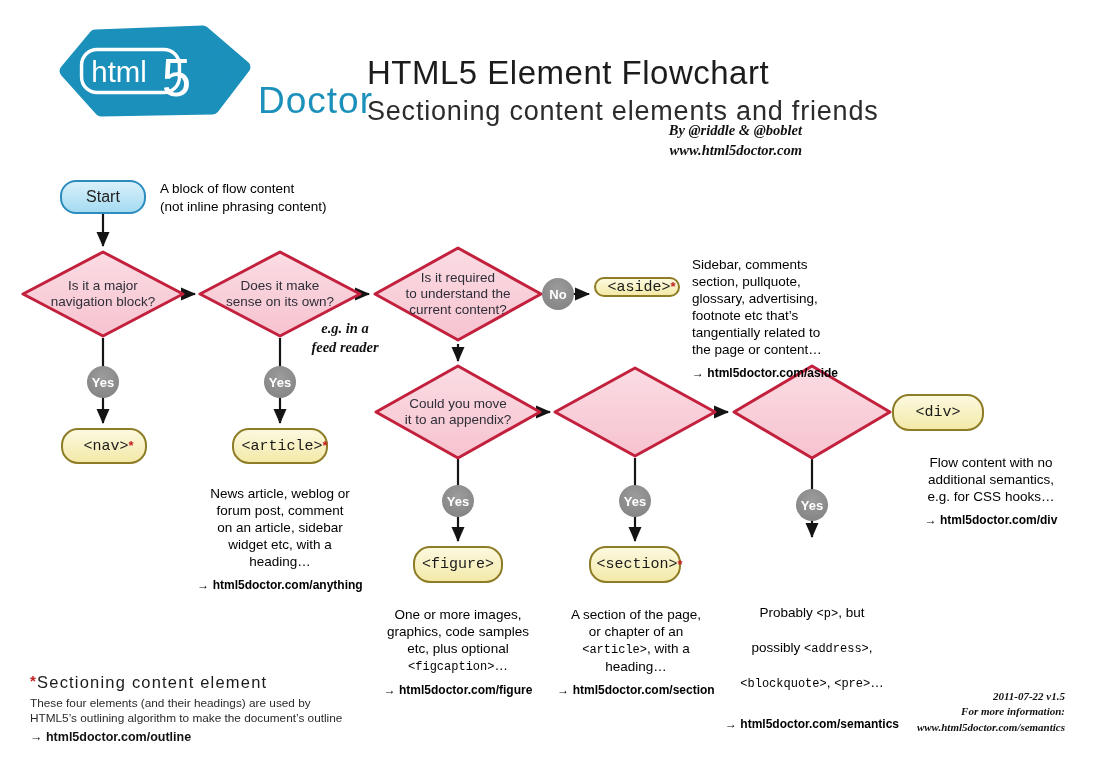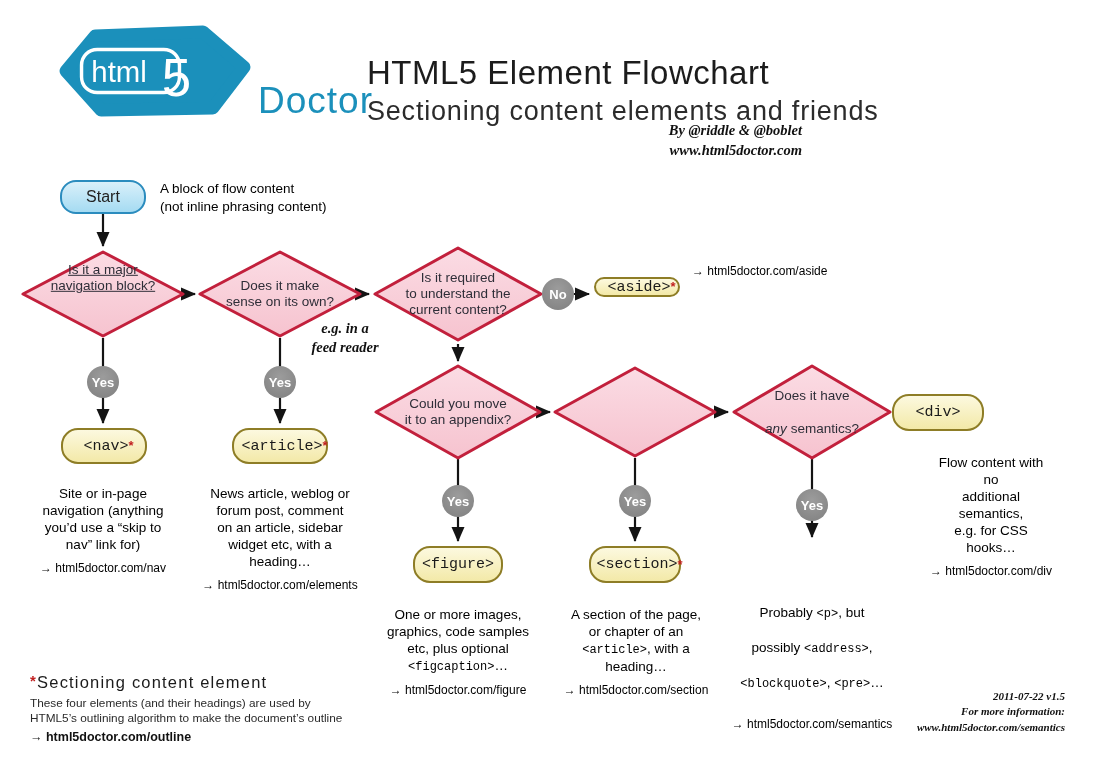--- a/index.html
+++ b/index.html
@@ -30,21 +30,21 @@
             border:2.5px solid #2B8CBE;background:linear-gradient(#D9F0FA,#A5DBF2);
             font-size:16px;color:#222;box-sizing:border-box;}
   .circle{width:32px;height:32px;border-radius:50%;background:radial-gradient(circle at 50% 35%,#9c9c9c,#7f7f7f);
           color:#fff;font-size:13px;font-weight:bold;display:flex;align-items:center;justify-content:center;}
 
   
   .note{font-size:13.5px;line-height:1.3;white-space:pre-line;}
   .desc{font-size:13.5px;line-height:1.26;white-space:pre-line;text-align:center;transform:translateX(-50%);}
   .desc.leftalign{text-align:left;transform:none;}
   .mono{font-family:"Liberation Mono","DejaVu Sans Mono",monospace;font-size:12px;}
-  .doclink{font-size:12px;margin-top:8px;white-space:nowrap;}
+  .doclink{font-size:12px;margin-top:8px;white-space:nowrap;font-weight:bold;}
   .feednote{font-family:"Liberation Serif",serif;font-style:italic;font-weight:bold;font-size:14.5px;
             line-height:1.3;text-align:center;white-space:pre-line;transform:translateX(-50%);color:#111;}
 
   
   .f-head{font-size:16.5px;letter-spacing:1.2px;color:#1b1b1b;}
   .f-star{color:#C11F1F;font-weight:bold;font-size:15px;vertical-align:2px;}
   .f-body{font-size:11.8px;line-height:1.3;color:#2a2a2a;white-space:pre-line;margin-top:4px;}
   .f-link{font-size:12.5px;font-weight:bold;margin-top:3px;color:#111;}
   .f-right{font-family:"Liberation Serif",serif;font-style:italic;font-weight:bold;font-size:11px;
            text-align:right;line-height:1.4;color:#111;}
@@ -106,33 +106,29 @@
     <div>By @riddle &amp; @boblet</div>
     <div>www.html5doctor.com</div>
   </div>
 
   <div class="abs startbox" style="left:60px;top:180px;width:86px;height:34px;">
     <span>Start</span>
   </div>
   <div class="abs note" style="left:160px;top:180px;">A block of flow content
 (not inline phrasing content)</div>
 
-  <div class="abs dlabel" style="left:103px;top:278px;text-decoration:underline;">Is it a major
+  <div class="abs dlabel" style="left:103px;top:294px;">Is it a major
 navigation block?</div>
   <div class="abs dlabel" style="left:280px;top:294px;">Does it make
 sense on its own?</div>
   <div class="abs dlabel" style="left:458px;top:294px;">Is it required
 to understand the
 current content?</div>
   <div class="abs dlabel" style="left:458px;top:412px;">Could you move
 it to an appendix?</div>
-  <div class="abs dlabel" style="left:812px;top:412px;">
-    <div>Does it have</div>
-    <div><em>any</em><span> semantics?</span></div>
-  </div>
 
   <div class="abs feednote" style="left:345px;top:319px;">e.g. in a
 feed reader</div>
 
   <div class="abs circle" style="left:542px;top:278px;">
       <span>No</span>
     </div>
   <div class="abs circle" style="left:87px;top:366px;">
       <span>Yes</span>
     </div>
@@ -168,38 +164,37 @@
     <span class="tag">&lt;div&gt;</span>
   </div>
   <div class="abs tagbox" style="left:413px;top:546px;width:90px;height:37px;">
     <span class="tag">&lt;figure&gt;</span>
   </div>
   <div class="abs tagbox" style="left:589px;top:546px;width:92px;height:37px;">
     <span class="tag">&lt;section&gt;</span>
       <sup class="star">*</sup>
   </div>
 
-  <div class="abs desc" style="left:103px;top:468px;">
-    <span>Site or in-page
-navigation (anything
-you’d use a “skip to
-nav” link for)</span>
-    <div class="doclink">→ html5doctor.com/nav</div>
-  </div>
 
   <div class="abs desc" style="left:280px;top:468px;">
     <span>News article, weblog or
 forum post, comment
 on an article, sidebar
 widget etc, with a
 heading…</span>
-    <div class="doclink">→ html5doctor.com/elements</div>
+    <div class="doclink">→ html5doctor.com/anything</div>
   </div>
 
   <div class="abs desc leftalign" style="left:692px;top:239px;">
+    <span>Sidebar, comments
+section, pullquote,
+glossary, advertising,
+footnote etc that’s
+tangentially related to
+the page or content…</span>
     <div class="doclink">→ html5doctor.com/aside</div>
   </div>
 
   <div class="abs desc" style="left:991px;top:437px;">
     <span>Flow content with no
 additional semantics,
 e.g. for CSS hooks…</span>
     <div class="doclink">→ html5doctor.com/div</div>
   </div>
 

